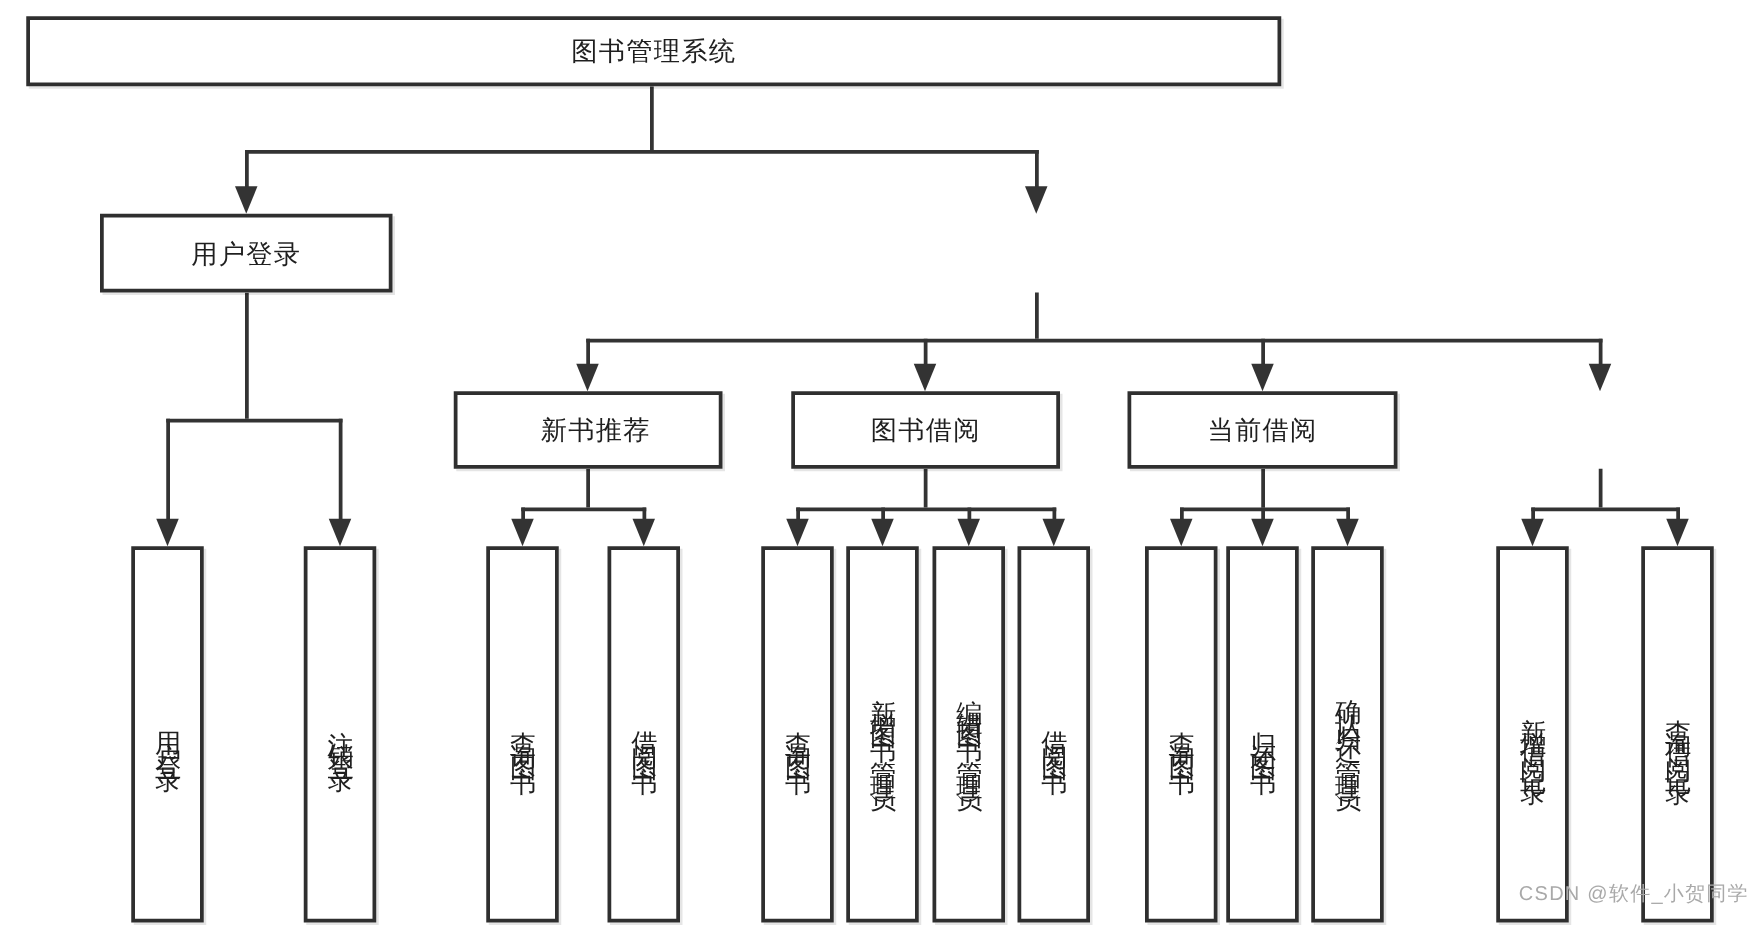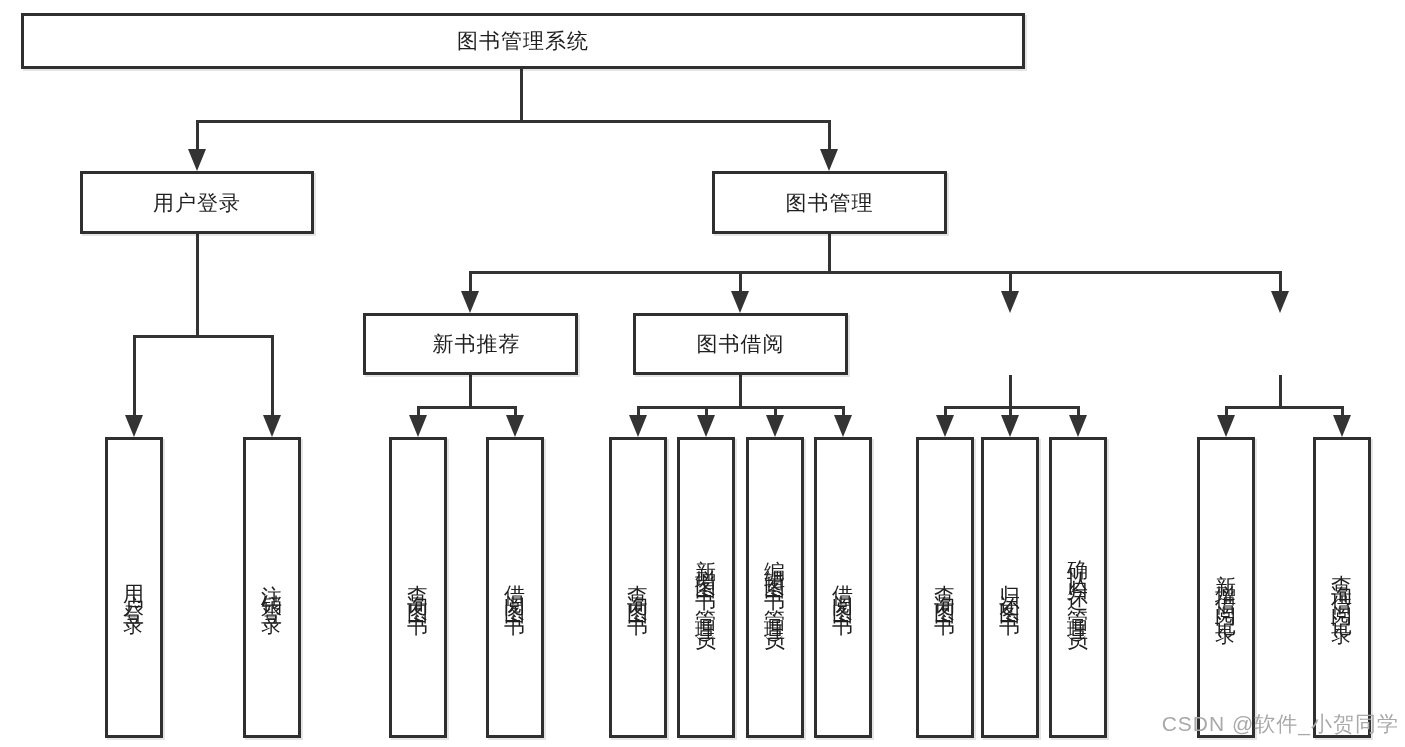--- a/index.html
+++ b/index.html
@@ -54,22 +54,22 @@
   .arrow{
     position:absolute;
     width:0;height:0;
     border-left:9px solid transparent;
     border-right:9px solid transparent;
     border-top:22px solid var(--line);
   }
   .watermark{
     position:absolute;
     right:6px;
-    bottom:9px;
-    font-size:21px;
+    bottom:21px;
+    font-size:16px;
     letter-spacing:1px;
     color:var(--watermark);
     z-index:10;
     white-space:nowrap;
   }
 </style>
 </head>
 <body>
 
 <div id="canvas">
@@ -137,32 +137,32 @@
   </div>
 
   <div class="hbox" style="left:21px;top:13px;width:1004px;height:56px;">
     <span>图书管理系统</span>
   </div>
 
   <div class="hbox" style="left:80px;top:171px;width:234px;height:63px;">
     <span>用户登录</span>
   </div>
 
-  <div class="hbox" style="left:712px;top:171px;width:235px;height:63px;">
-    <span>图书管理</span>
-  </div>
 
   <div class="hbox" style="left:363px;top:313px;width:215px;height:62px;padding-left:12px;">
     <span>新书推荐</span>
   </div>
 
   <div class="hbox" style="left:633px;top:313px;width:215px;height:62px;text-align:center;">
     <span>图书借阅</span>
   </div>
 
+  <div class="hbox" style="left:902px;top:313px;width:216px;height:62px;">
+    <span>当前借阅</span>
+  </div>
 
 
   <div class="vbox" style="left:105px;">
     <span>用户登录</span>
   </div>
   <div class="vbox" style="left:243px;">
     <span>注销登录</span>
   </div>
 
   <div class="vbox" style="left:389px;">

